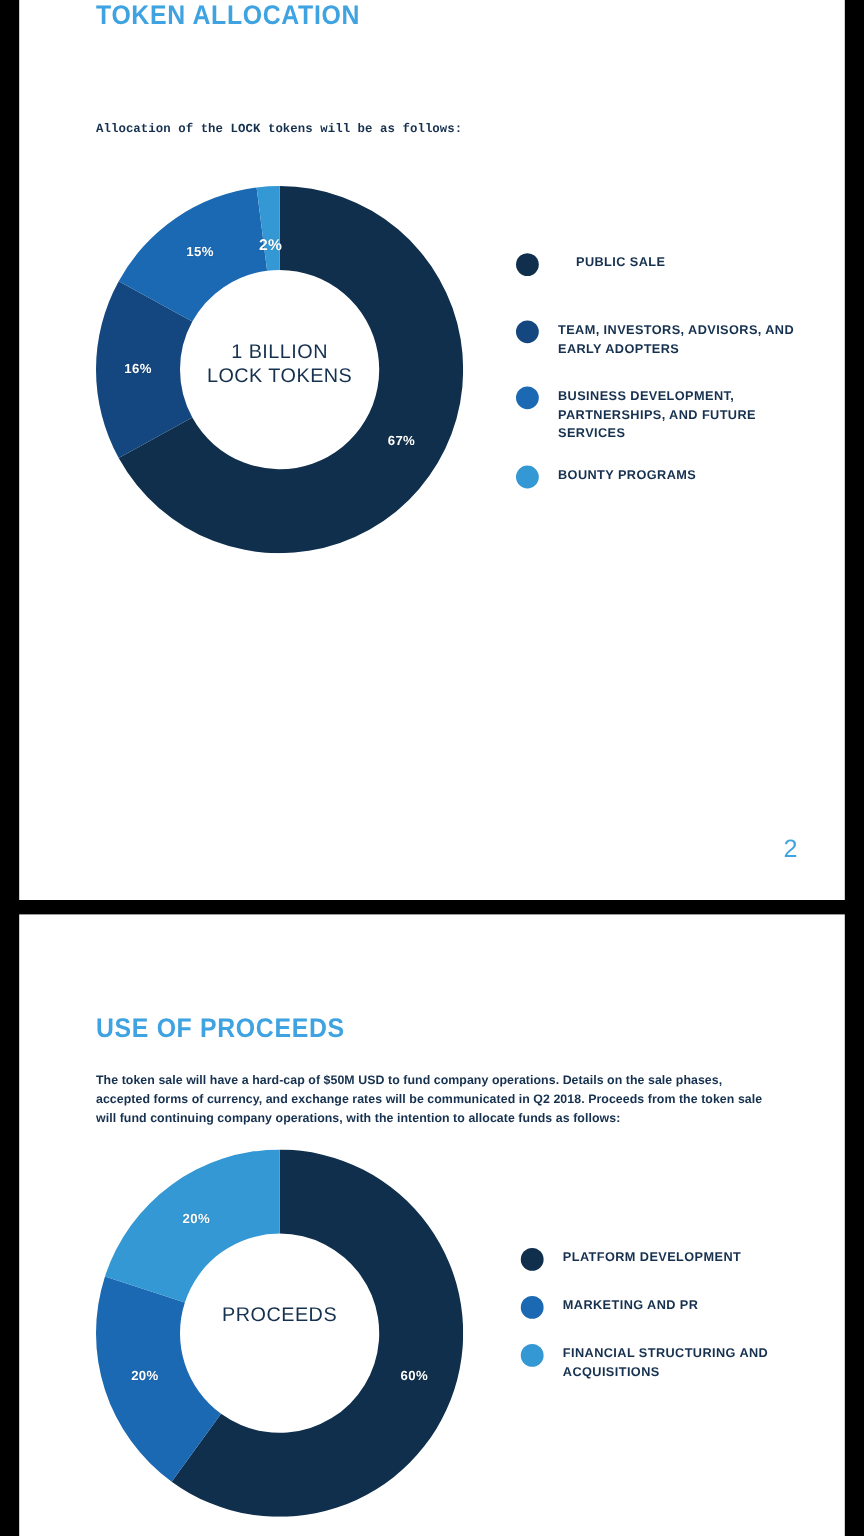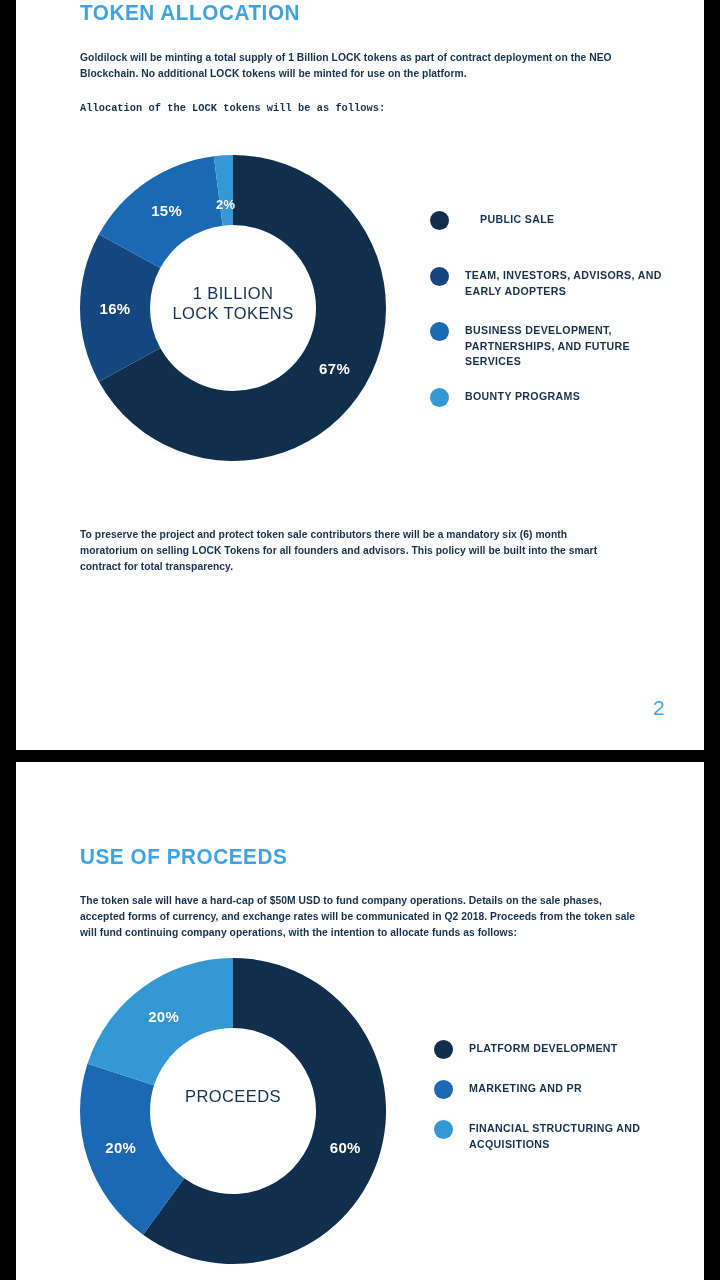--- a/index.html
+++ b/index.html
@@ -82,21 +82,21 @@
     color: #16314f;
     font-weight: 400;
     letter-spacing: 0.4px;
     pointer-events: none;
     line-height: 1.22;
   }
   .slice-label {
     position: absolute;
     color: #ffffff;
     font-weight: 700;
-    font-size: 15px;
+    font-size: 11px;
     letter-spacing: 0.3px;
     transform: translate(-50%, -50%);
     text-shadow: 0 0 1px rgba(0,0,0,.25);
     white-space: nowrap;
   }
 
   
   .legend { position: absolute; }
   .legend-item {
     position: relative;
@@ -125,21 +125,20 @@
 </head>
 <body>
 
 <div class="doc">
 
   <section class="page" id="page-1">
     <div class="page-inner">
 
       <h1 class="section-title" style="top:0px;">TOKEN ALLOCATION</h1>
 
-      <p class="body-copy" style="top:50px; width:538px;">Goldilock will be minting a total supply of 1 Billion LOCK tokens as part of contract deployment on the NEO Blockchain. No additional LOCK tokens will be minted for use on the platform.</p>
 
       <p class="body-copy" style="top:100px; width:538px;font-family:Liberation Mono, monospace;">Allocation of the LOCK tokens will be as follows:</p>
 
       <div class="chart-wrap" id="chart-1-wrap" style="left:64px; top:155px; width:306px; height:306px;">
         <svg class="donut" id="chart-1-svg" width="306" height="306" viewBox="0 0 306 306">
             <path d="M 153 0 A 153 153 0 1 1 18.925077953288877 226.70831213756242 L 80.26654555635932 192.98555495044235 A 83 83 0 1 0 153 70 Z" fill="#0f2f4c"></path>
             <path d="M 18.925077953288877 226.70831213756242 A 153 153 0 0 1 18.925077953288877 79.29168786243754 L 80.26654555635933 113.01444504955762 A 83 83 0 0 0 80.26654555635932 192.98555495044235 Z" fill="#14477f"></path>
             <path d="M 18.925077953288877 79.29168786243754 A 153 153 0 0 1 133.82401526466154 1.206450698884879 L 142.5973416141628 70.65447979089834 A 83 83 0 0 0 80.26654555635933 113.01444504955762 Z" fill="#1b68b3"></path>
             <path d="M 133.82401526466154 1.206450698884879 A 153 153 0 0 1 152.99999999999997 0 L 152.99999999999997 70 A 83 83 0 0 0 142.5973416141628 70.65447979089834 Z" fill="#3498d4"></path>
           </svg>
@@ -167,21 +166,20 @@
           <div class="legend-item" style="margin-bottom: 17px;">
             <span class="legend-dot" style="background: rgb(27, 104, 179);"></span>
             <span class="legend-label">BUSINESS DEVELOPMENT, PARTNERSHIPS, AND FUTURE SERVICES</span>
           </div>
           <div class="legend-item" style="margin-bottom: 0px;">
             <span class="legend-dot" style="background: rgb(52, 152, 212);"></span>
             <span class="legend-label">BOUNTY PROGRAMS</span>
           </div>
         </div>
 
-      <p class="body-copy" style="top:527px; width:542px;">To preserve the project and protect token sale contributors there will be a mandatory six (6) month moratorium on selling LOCK Tokens for all founders and advisors. This policy will be built into the smart contract for total transparency.</p>
 
       <div class="page-number" style="left:637px; top:696px;">2</div>
     </div>
   </section>
 
   <section class="page" id="page-2">
     <div class="page-inner">
 
       <h1 class="section-title" style="top:82px;">USE OF PROCEEDS</h1>
 

